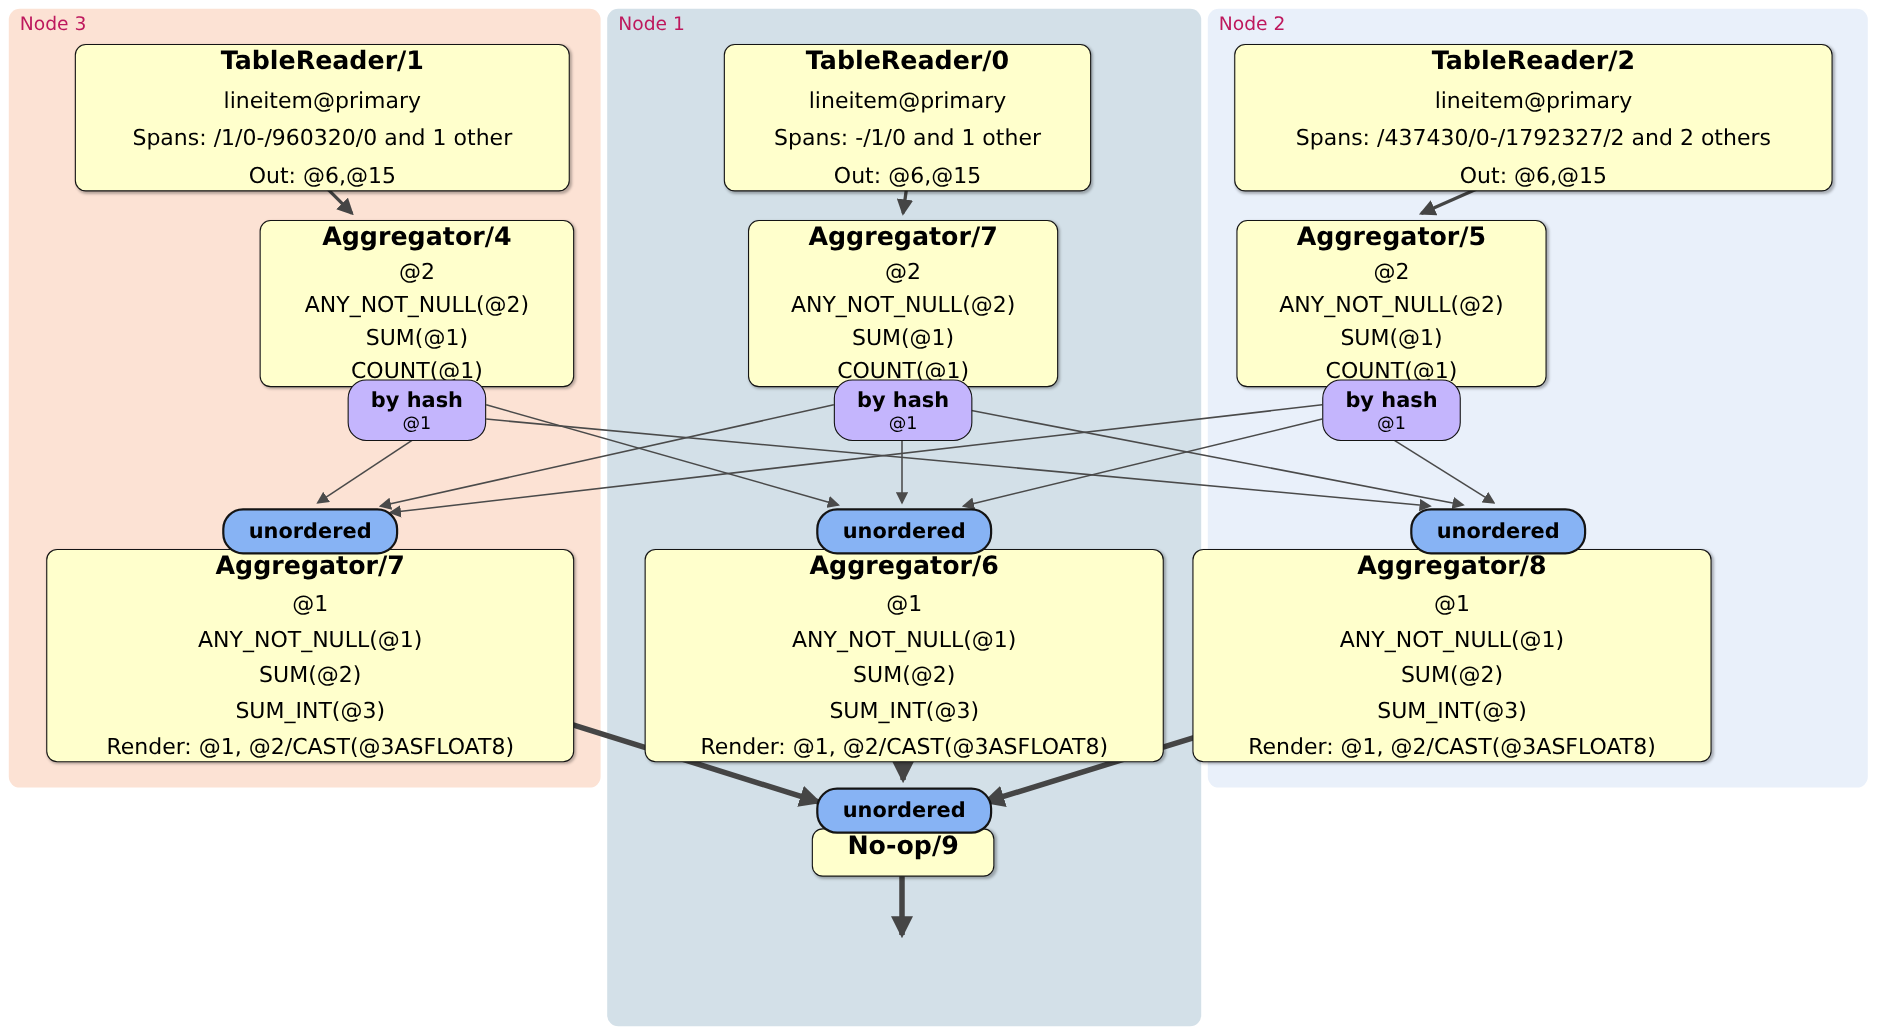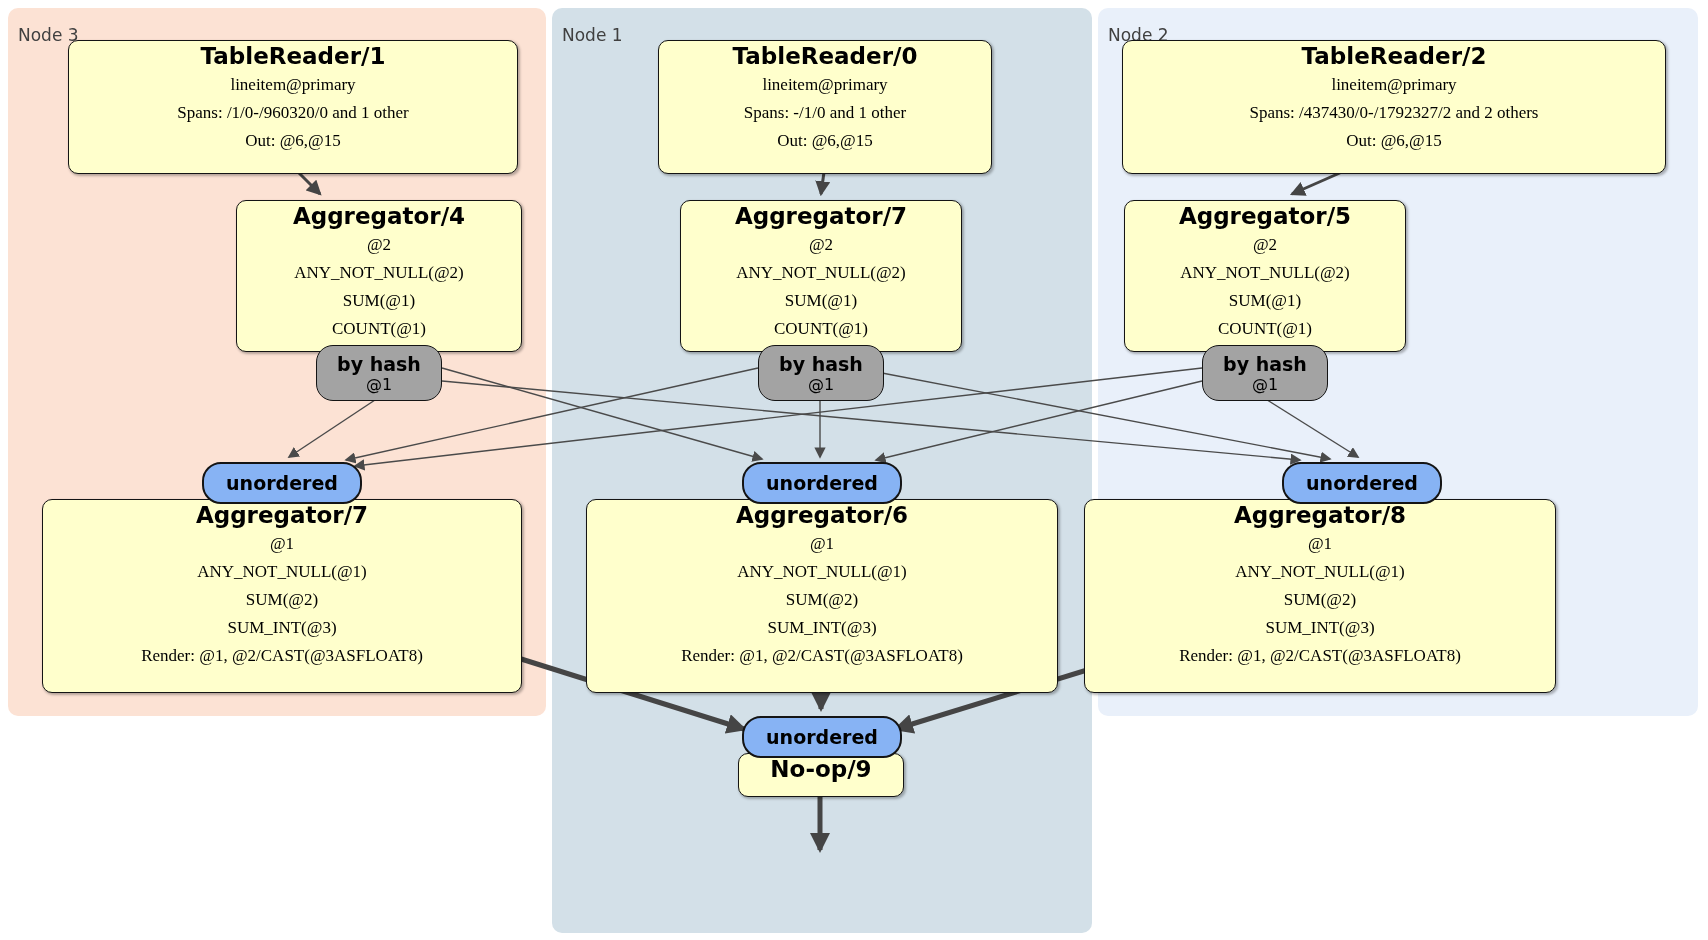--- a/index.html
+++ b/index.html
@@ -1,26 +1,26 @@
 <!DOCTYPE html>
 <html><head>
 <meta charset="utf-8">
 <style>
   html,body{margin:0;padding:0;background:#ffffff;}
   body{font-family:"DejaVu Sans","Liberation Sans",sans-serif;color:#000;}
   .canvas{position:relative;width:1708px;height:940px;overflow:hidden;background:#fff;}
   .region{position:absolute;border-radius:10px;z-index:0;}
-  .region-label{position:absolute;top:17px;left:10px;font-size:17px;color:#404040;}
+  .region-label{position:absolute;top:4px;left:10px;font-size:17px;color:#be185d;}
   .edges{position:absolute;left:0;top:0;z-index:1;}
   .pbox{position:absolute;background:#ffffcc;border:1.7px solid #141414;border-radius:10px;
-        display:flex;flex-direction:column;justify-content:flex-start;align-items:center;
+        display:flex;flex-direction:column;justify-content:space-between;align-items:center;
         text-align:center;z-index:2;box-shadow:1.5px 1.5px 2.5px rgba(0,0,0,0.28);}
   .ptitle{font-weight:bold;font-size:23px;line-height:30px;white-space:nowrap;}
-  .pline{font-size:17px;line-height:28px;white-space:nowrap;font-family:Liberation Serif, serif;}
-  .router{position:absolute;background:#a3a3a3;border:1.8px solid #141414;border-radius:17px;
+  .pline{font-size:20px;line-height:28px;white-space:nowrap;}
+  .router{position:absolute;background:#c4b5fd;border:1.8px solid #141414;border-radius:17px;
           display:flex;flex-direction:column;justify-content:center;align-items:center;z-index:3;}
   .router-label{font-weight:bold;font-size:19px;line-height:22px;}
   .router-key{font-size:16px;line-height:19px;}
   .sync{position:absolute;background:#87b3f4;border:2px solid #141414;border-radius:19px;
         display:flex;justify-content:center;align-items:center;font-weight:bold;font-size:19px;z-index:3;}
 </style>
 </head>
 <body>
 
 <div class="canvas">

